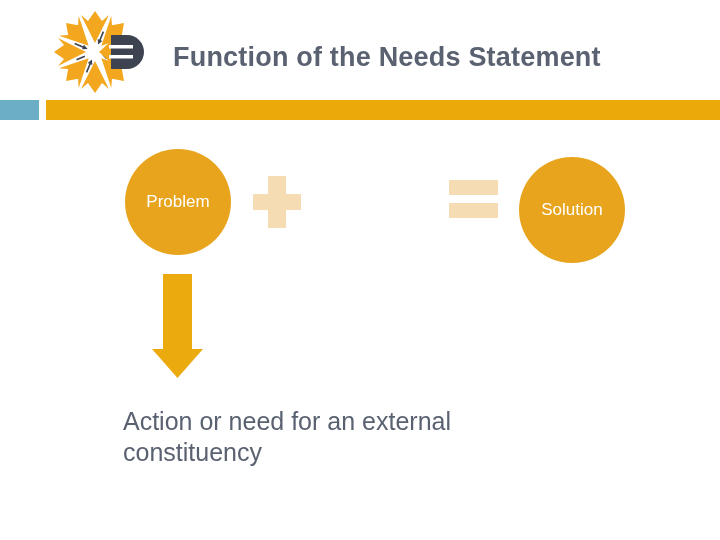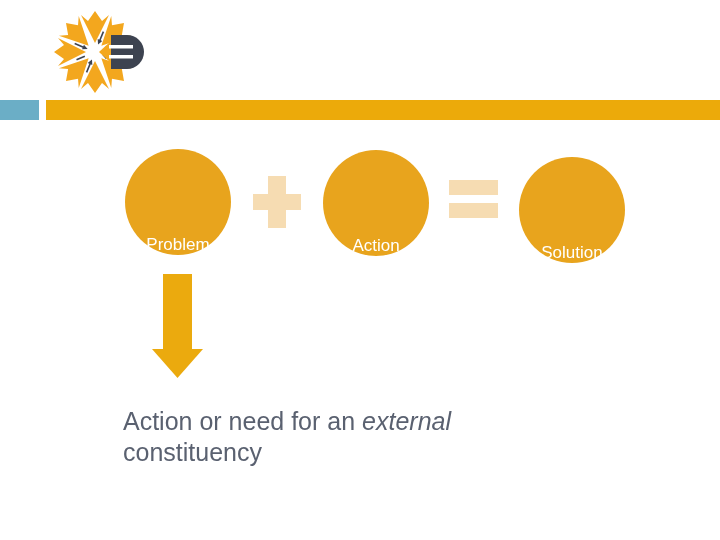--- a/index.html
+++ b/index.html
@@ -55,21 +55,21 @@
   }
 
   
   .circle {
     position: absolute;
     width: 106px;
     height: 106px;
     border-radius: 50%;
     background: #e8a41d;
     display: flex;
-    align-items: flex-end;
+    align-items: center;
     justify-content: center;
     color: #ffffff;
     font-size: 17px;
   }
   .circle-problem  { left: 125px; top: 149px; }
   .circle-action   { left: 323px; top: 150px; }
   .circle-solution { left: 519px; top: 157px; }
 
   .op-plus {
     position: absolute;
@@ -123,21 +123,21 @@
   
   .caption {
     position: absolute;
     left: 123px;
     top: 406px;
     width: 420px;
     font-size: 25px;
     line-height: 31px;
     color: #5a6170;
   }
-  .caption .em { font-style: italic; }
+  .caption .em { }
 </style>
 </head>
 <body>
 
 <div class="slide">
 
   <div class="logo">
     <svg width="110" height="92" viewBox="0 0 110 92">
       <g transform="translate(52,46)">
 
@@ -196,36 +196,34 @@
 
       <g>
         <polygon points="56,46 68,35 68,57" fill="#f3a71e"></polygon>
         <path d="M68,29 H84 A17,17 0 0 1 101,46 A17,17 0 0 1 84,63 H68 Z" fill="#3d4350"></path>
         <rect x="66" y="39" width="24" height="3.5" fill="#ffffff"></rect>
         <rect x="66" y="49" width="24" height="3.5" fill="#ffffff"></rect>
       </g>
     </svg>
   </div>
 
+  <div class="title">Function of the Needs Statement</div>
 
   <div class="bar-teal"></div>
   <div class="bar-gold"></div>
 
   <div class="circle circle-problem">
     <span>Problem</span>
   </div>
 
   <div class="op-plus">
     <div class="v"></div>
     <div class="h"></div>
   </div>
 
-  <div class="circle circle-action">
-    <span>Action</span>
-  </div>
 
   <div class="op-equals">
     <div class="b1"></div>
     <div class="b2"></div>
   </div>
 
   <div class="circle circle-solution">
     <span>Solution</span>
   </div>
 

